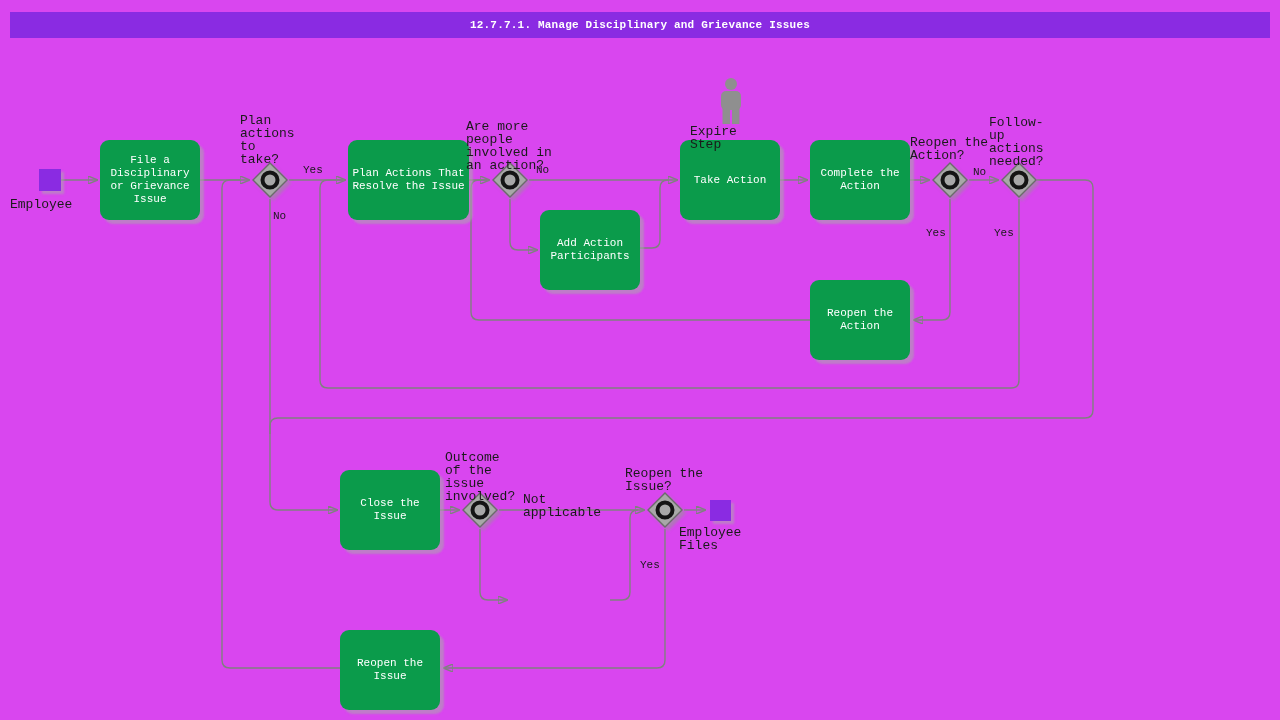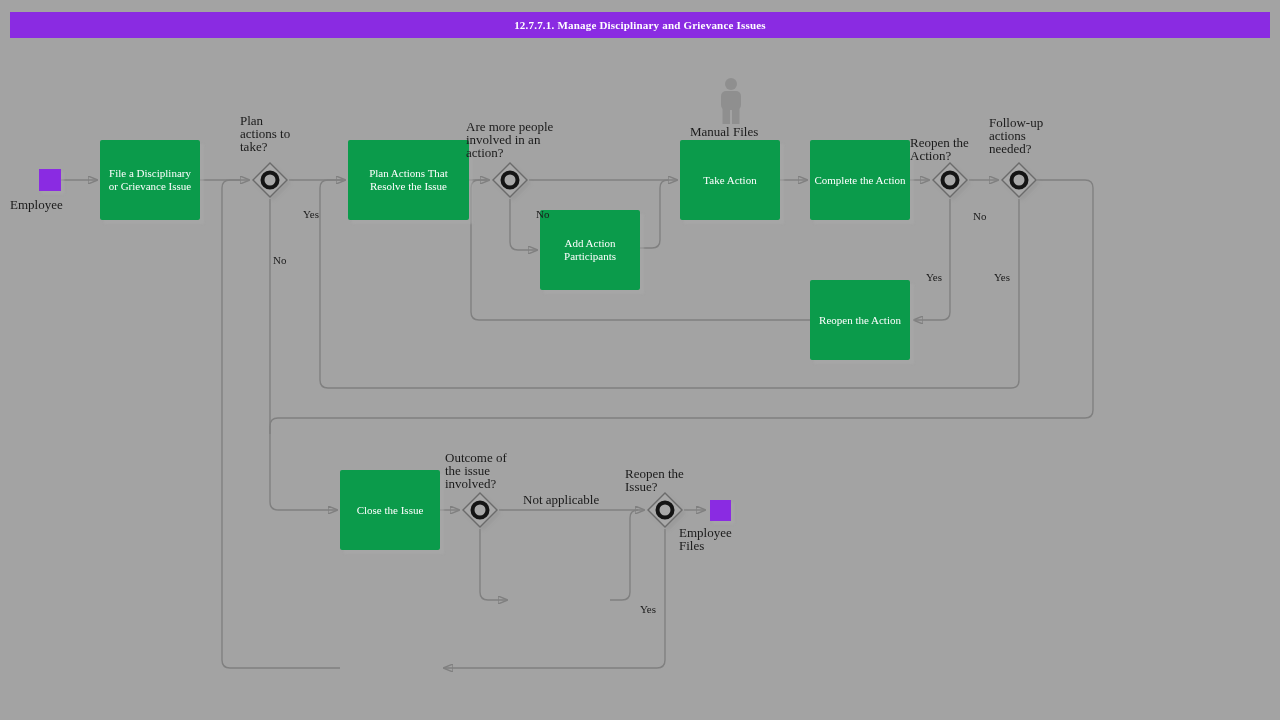--- a/index.html
+++ b/index.html
@@ -1,41 +1,41 @@
 <!DOCTYPE html>
 <html><head>
 <meta charset="utf-8">
 <style>
   html,body{margin:0;padding:0;background:#ffffff;}
   #canvas{
-    position:relative;width:1280px;height:720px;background:#a3a3a3;overflow:hidden;
-    font-family:Liberation Serif, serif;color:#1a1a1a;
+    position:relative;width:1280px;height:720px;background:#d946ef;overflow:hidden;
+    font-family:Liberation Mono, monospace;color:#1a1a1a;
   }
   .titlebar{
     position:absolute;left:10px;top:12px;width:1260px;height:26px;
     background:#8a2be2;color:#ffffff;font-size:11px;font-weight:bold;
     display:flex;align-items:center;justify-content:center;letter-spacing:.2px;
   }
   .wires{position:absolute;left:0;top:0;z-index:1;}
   .wires path{fill:none;stroke:#808080;stroke-width:1.4;}
   .task{
-    position:absolute;width:100px;height:80px;border-radius:2px;background:#0b9b4b;
+    position:absolute;width:100px;height:80px;border-radius:9px;background:#0b9b4b;
     color:#ffffff;font-size:11px;line-height:13px;text-align:center;
     display:flex;align-items:center;justify-content:center;padding:0 4px;box-sizing:border-box;
     box-shadow:4px 4px 2px rgba(170,170,170,.55);z-index:2;cursor:pointer;
   }
   .event{
     position:absolute;width:22px;height:22px;background:#8a2be2;
     box-shadow:3px 3px 2px rgba(170,170,170,.55);z-index:2;
   }
   .diamond{position:absolute;width:36px;height:36px;z-index:2;}
   .diamond svg{display:block;filter:drop-shadow(3px 3px 1.5px rgba(150,150,150,.6));}
   .diamond polygon{fill:#a8a8a8;stroke:#6b6b6b;stroke-width:1.4;}
   .diamond circle{fill:none;stroke:#141414;stroke-width:4;}
-  .lbl{position:absolute;font-size:11px;line-height:13px;z-index:3;white-space:nowrap;margin-top:44px;}
+  .lbl{position:absolute;font-size:11px;line-height:13px;z-index:3;white-space:nowrap;}
   .lblc{position:absolute;font-size:13px;line-height:13px;text-align:left;z-index:3;}
   .person{position:absolute;z-index:2;}
   .person svg *{fill:#8f8f8f;}
 </style>
 </head>
 <body>
 
 <div id="canvas">
 
   <div class="titlebar">12.7.7.1. Manage Disciplinary and Grievance Issues</div>
@@ -77,29 +77,30 @@
   <div class="lblc" style="left:679px;top:526px;width:80px;">Employee Files</div>
 
   <div class="person" style="left:716px;top:78px;">
     <svg width="30" height="46" viewBox="0 0 30 46">
       <circle cx="15" cy="6" r="6"></circle>
       <rect x="5" y="13" width="20" height="19" rx="5"></rect>
       <rect x="6.5" y="29" width="7.5" height="17"></rect>
       <rect x="16" y="29" width="7.5" height="17"></rect>
     </svg>
   </div>
-  <div class="lblc" style="left:690px;top:125px;width:80px;">Manual Files</div>
+  <div class="lblc" style="left:690px;top:125px;width:80px;">Expire Step</div>
 
   <div class="task" style="left:100px;top:140px;">File a Disciplinary or Grievance Issue</div>
   <div class="task" style="left:348px;top:140px;width:121px;">Plan Actions That Resolve the Issue</div>
   <div class="task" style="left:680px;top:140px;">Take Action</div>
   <div class="task" style="left:540px;top:210px;">Add Action Participants</div>
   <div class="task" style="left:810px;top:140px;">Complete the Action</div>
   <div class="task" style="left:810px;top:280px;">Reopen the Action</div>
   <div class="task" style="left:340px;top:470px;">Close the Issue</div>
+  <div class="task" style="left:340px;top:630px;">Reopen the Issue</div>
 
   <div class="diamond" style="left:252px;top:162px;">
     <svg width="36" height="36" viewBox="0 0 36 36">
         <polygon points="18,1 35,18 18,35 1,18"></polygon>
         <circle cx="18" cy="18" r="7.5"></circle>
       </svg>
   </div>
   <div class="diamond" style="left:492px;top:162px;">
     <svg width="36" height="36" viewBox="0 0 36 36">
         <polygon points="18,1 35,18 18,35 1,18"></polygon>

